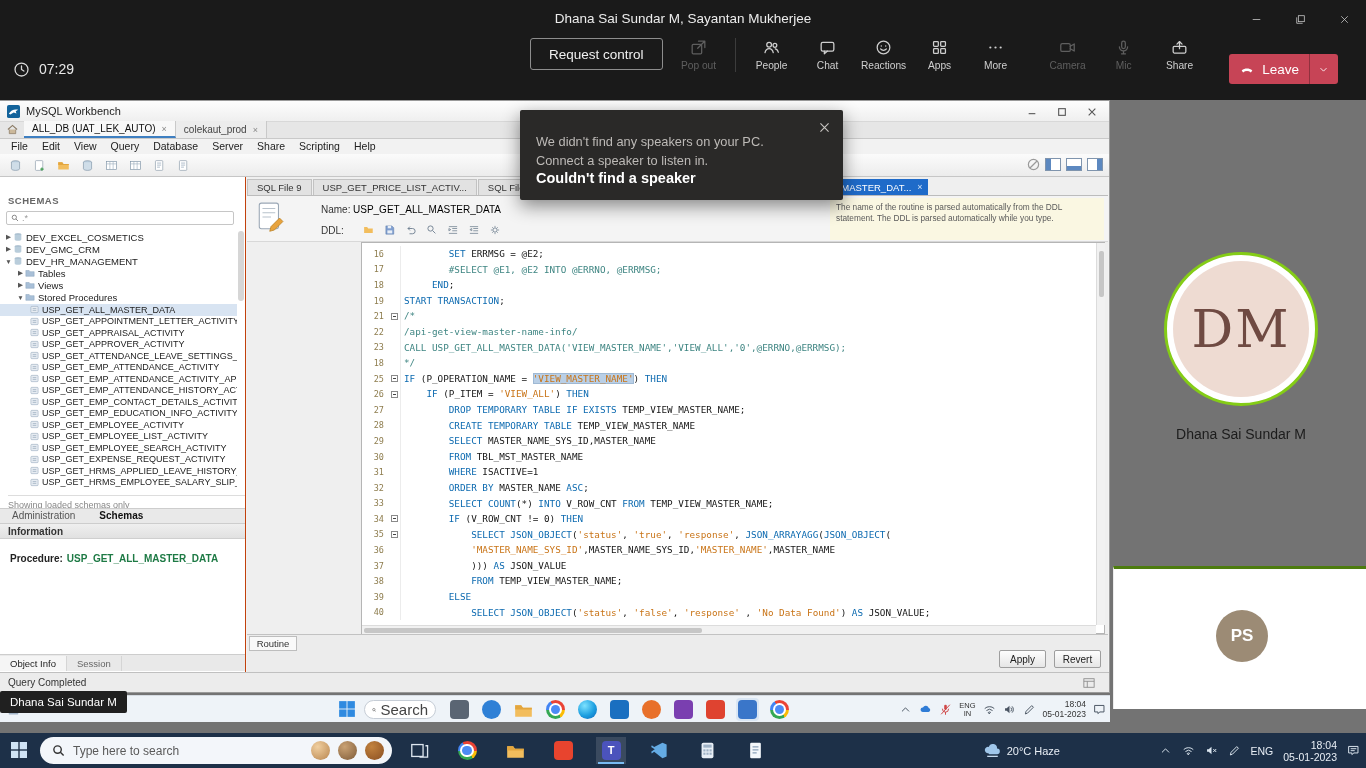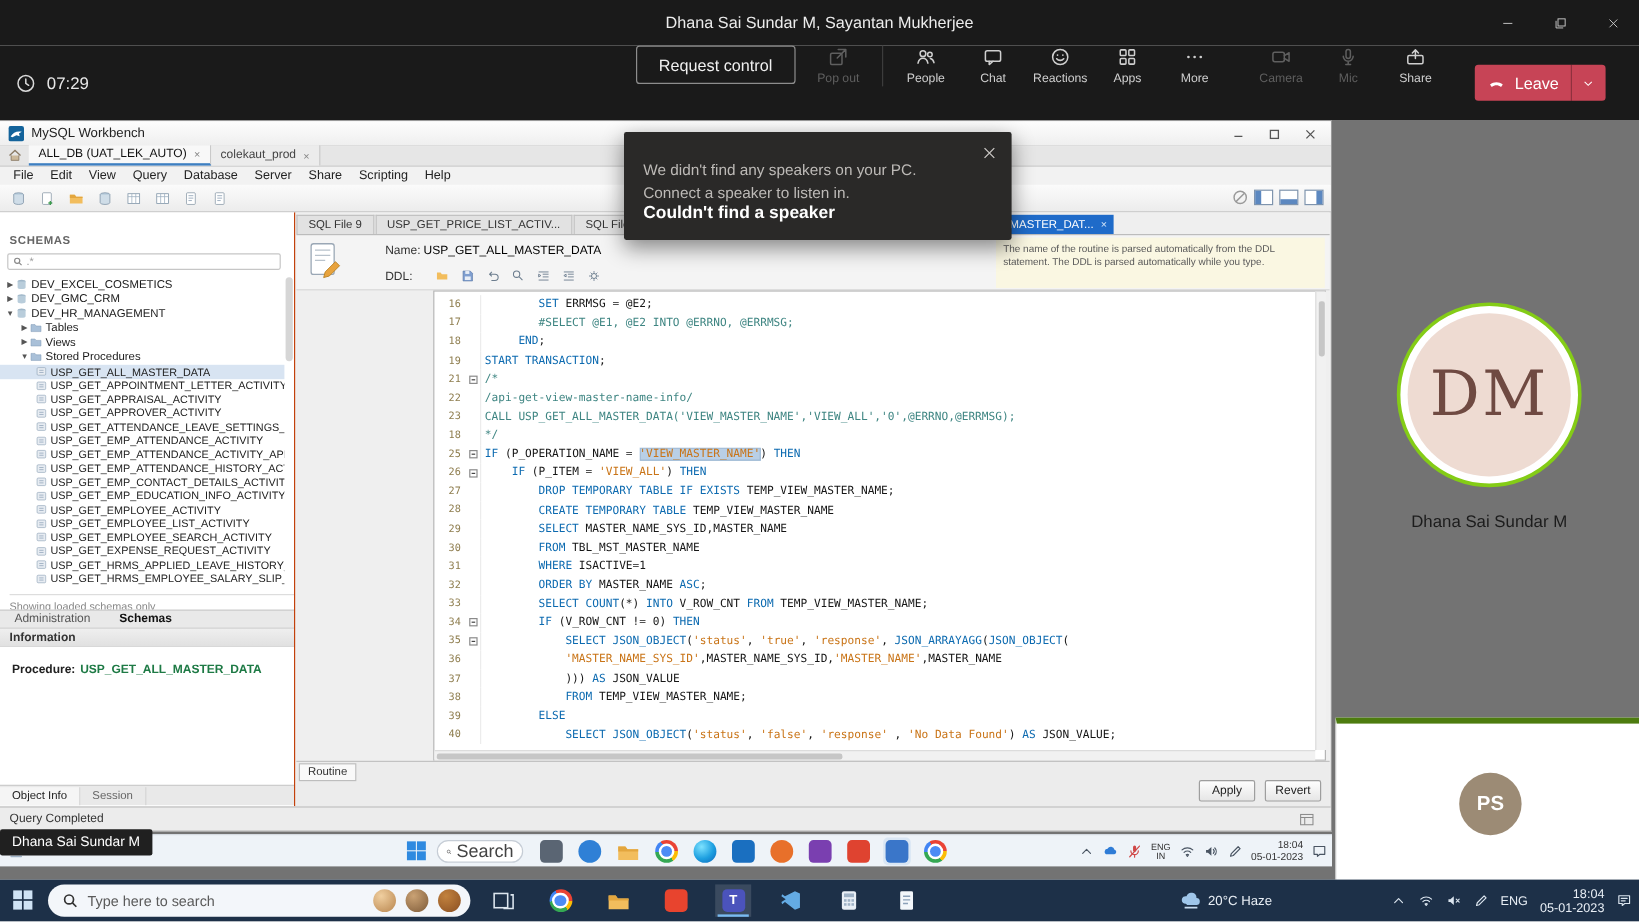--- a/index.html
+++ b/index.html
@@ -160,21 +160,21 @@
   .tr-lang{display:flex;flex-direction:column;align-items:center;font-size:7.5px;line-height:8px;color:#333}
   .tr-time{display:flex;flex-direction:column;align-items:flex-end;font-size:8.5px;line-height:9.5px;color:#333}
 
   
   #tooltip{position:absolute;left:0;top:691px;height:22px;background:#202020;color:#fff;font-size:11.5px;line-height:22px;padding:0 10px;border-radius:2px;z-index:70;white-space:nowrap}
 
   
   #dm-tile{position:absolute;left:1164px;top:152px;width:154px;height:154px;border-radius:50%;border:3px solid #84cc16;background:#fff;display:flex;align-items:center;justify-content:center}
   #dm-avatar{width:136px;height:136px;border-radius:50%;background:#eedbd2;display:flex;align-items:center;justify-content:center;font-family:"DejaVu Serif",serif;font-size:52px;color:#6f4a42;letter-spacing:2px}
   #dm-name{position:absolute;left:1130px;top:326px;width:222px;text-align:center;font-size:14px;color:#1c1c1c}
-  #ps-tile{position:absolute;left:1113px;top:498px;width:253px;height:143px;background:#fff;border-left:1px solid #ececec;border-top:5px solid #4d7c0f}
+  #ps-tile{position:absolute;left:1113px;top:466px;width:253px;height:143px;background:#fff;border-left:1px solid #ececec;border-top:3px solid #4d7c0f}
   #ps-avatar{position:absolute;left:102px;top:41px;width:52px;height:52px;border-radius:50%;background:#9c8b75;color:#fff;font-size:17px;font-weight:bold;display:flex;align-items:center;justify-content:center}
 
   
   #toast{position:absolute;left:520px;top:110px;width:323px;min-height:90px;background:#2a2928;border-radius:2px;box-shadow:0 6px 18px rgba(0,0,0,.45);padding:13px 16px;z-index:60}
   #toast-title{font-size:14.5px;font-weight:bold;color:#fff}
   #toast-body{margin-top:9px;font-size:12.8px;line-height:19px;color:#bdbab7}
   #toast-close{position:absolute;right:12px;top:11px}
   #toast-close svg{width:13px;height:13px;stroke:#c8c5c2;fill:none;stroke-width:1.4}
 
   

